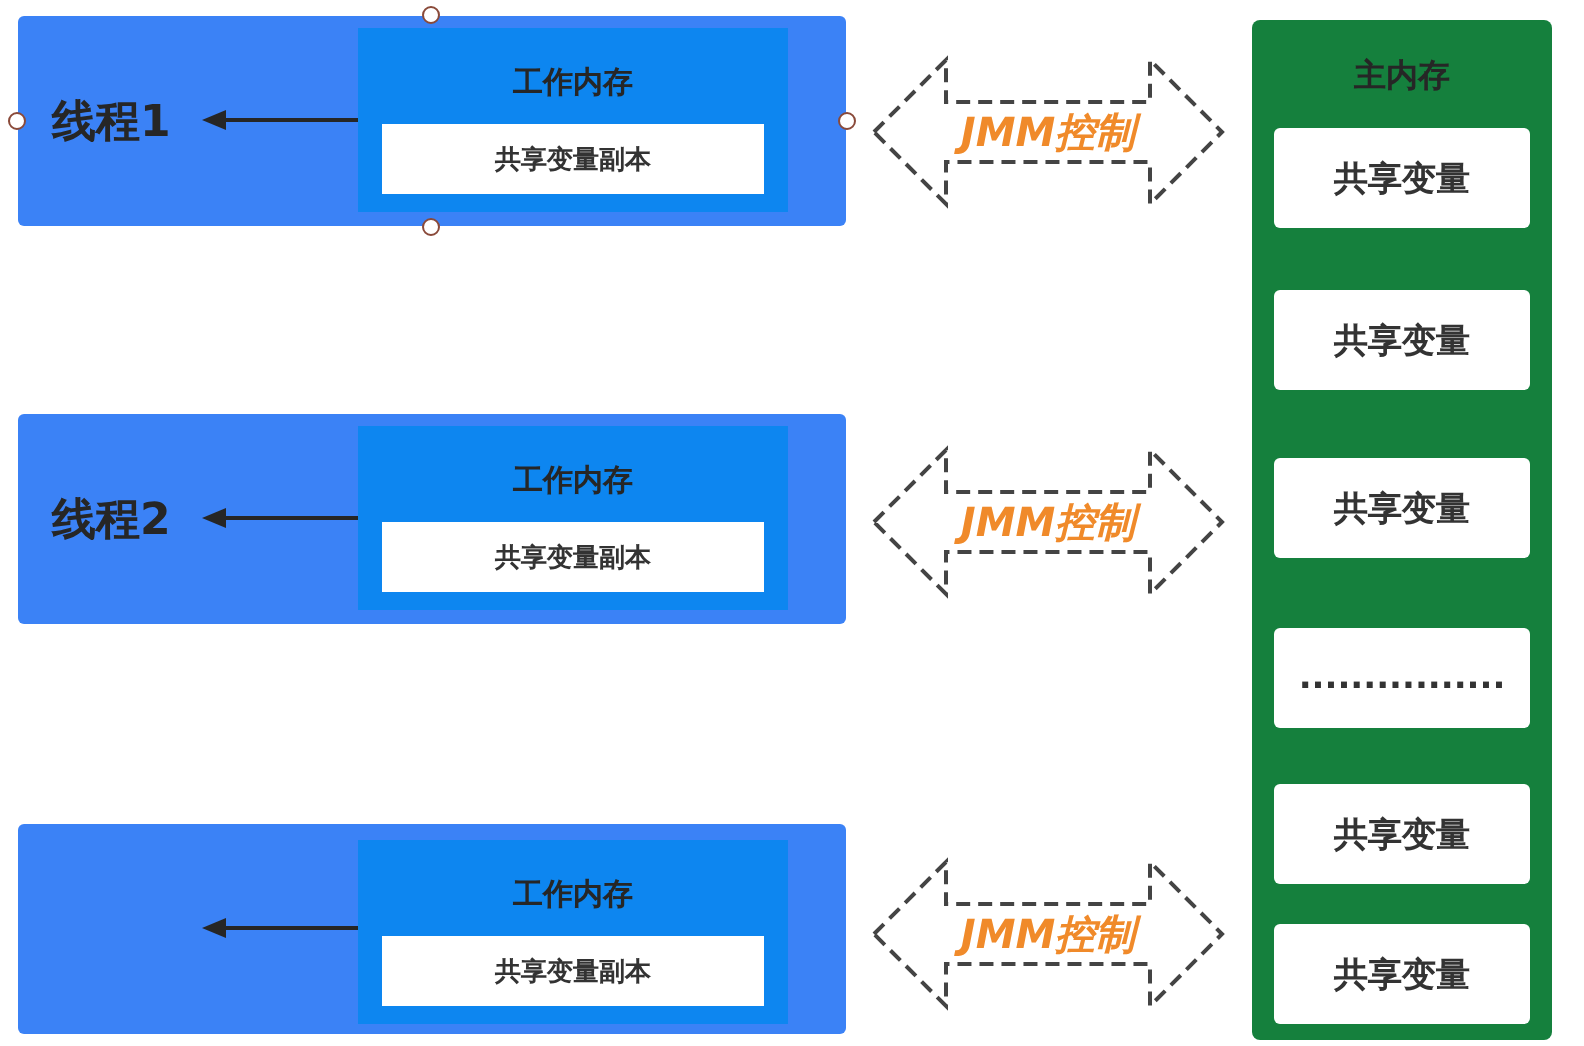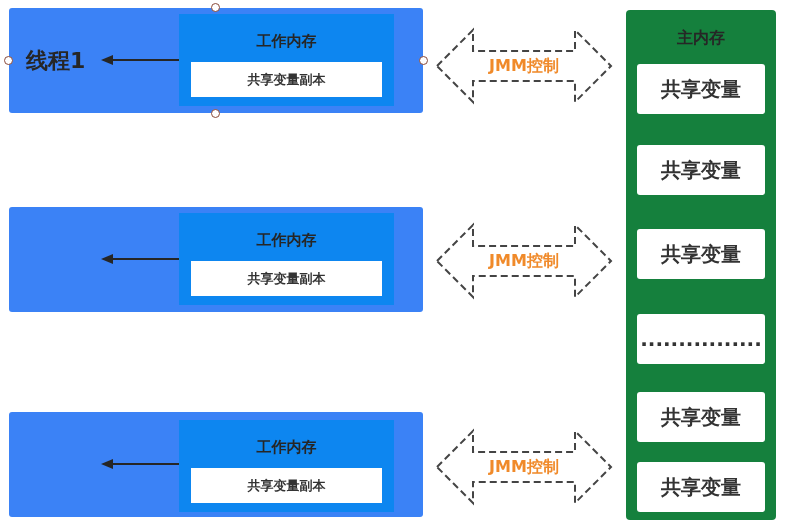--- a/index.html
+++ b/index.html
@@ -15,28 +15,28 @@
   .work-title { position:absolute; left:0; right:0; top:18px; text-align:center;
                 font-size:15px; font-weight:bold; color:#262626; }
   .copy { position:absolute; left:12px; right:12px; top:48px; height:35px; background:#fff;
           display:flex; align-items:center; justify-content:center;
           font-size:13px; font-weight:bold; color:#333;text-align:right; }
   .handle { position:absolute; width:7px; height:7px; border:1px solid #8a4a3a;
             background:#fff; border-radius:50%; }
   .jmm { position:absolute; left:435px; width:178px; height:78px; }
   .jmm-label { position:absolute; left:0; right:0; top:0; height:100%;
                display:flex; align-items:center; justify-content:center;
-               font-size:16px; font-weight:bold; color:#f08a2a; }
+               font-size:20px; font-weight:bold; color:#f08a2a;font-style:italic; }
   .main { position:absolute; left:626px; top:10px; width:150px; height:510px;
           background:#15803d; border-radius:4px; }
   .main-title { position:absolute; left:0; right:0; top:18px; text-align:center;
                 font-size:16px; font-weight:bold; color:#262626; }
   .var { position:absolute; left:11px; width:128px; height:50px; background:#fff; border-radius:3px;
          display:flex; align-items:center; justify-content:center;
-         font-size:20px; font-weight:bold; color:#333; }
+         font-size:17px; font-weight:bold; color:#333; }
 </style>
 </head>
 <body>
 
 <div class="thread" style="top:8px;">
   <div class="thread-label">线程1</div>
   <svg class="link-arrow" style="top:45px;" viewBox="0 0 96 14">
     <line x1="8" y1="7" x2="88" y2="7" stroke="#262626" stroke-width="2"></line>
     <polygon points="0,7 12,2 12,12" fill="#262626"></polygon>
       <polygon points="96,7 84,2 84,12" fill="#262626"></polygon>
@@ -45,20 +45,21 @@
     <div class="work-title">工作内存</div>
     <div class="copy">共享变量副本</div>
   </div>
   <div class="handle" style="left:-5px;top:48px;"></div>
   <div class="handle" style="right:-5px;top:48px;"></div>
   <div class="handle" style="left:202px;top:-5px;"></div>
   <div class="handle" style="left:202px;bottom:-5px;"></div>
 </div>
 
 <div class="thread" style="top:207px;">
+  <div class="thread-label">线程2</div>
   <svg class="link-arrow" style="top:45px;" viewBox="0 0 96 14">
     <line x1="8" y1="7" x2="88" y2="7" stroke="#262626" stroke-width="2"></line>
     <polygon points="0,7 12,2 12,12" fill="#262626"></polygon>
       <polygon points="96,7 84,2 84,12" fill="#262626"></polygon>
   </svg>
   <div class="work" style="top:6px;">
     <div class="work-title">工作内存</div>
     <div class="copy">共享变量副本</div>
   </div>
 </div>

